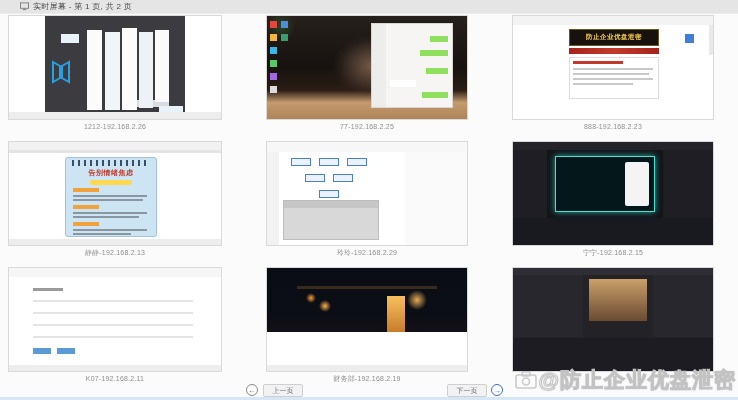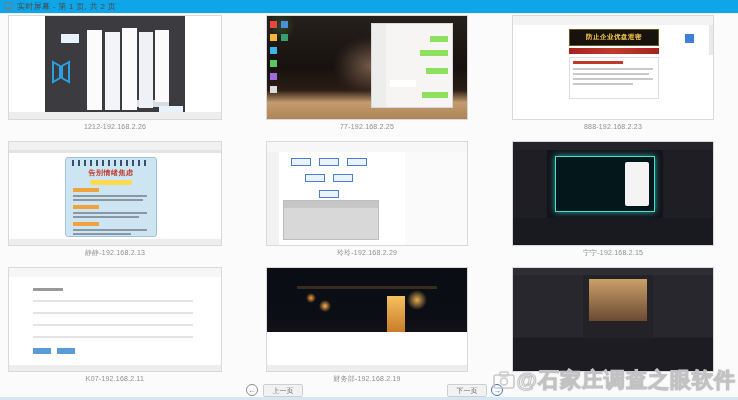--- a/index.html
+++ b/index.html
@@ -2,22 +2,22 @@
 <html><head>
 <meta charset="utf-8">
 <style>
   html,body{margin:0;padding:0;}
   body{
     width:738px;height:400px;position:relative;overflow:hidden;
     background:#fbfbfb;font-family:"Liberation Sans","DejaVu Sans",sans-serif;
   }
   
   .titlebar{
-    position:absolute;top:0;left:0;right:0;height:14px;background:#0ea5e9;
-    display:flex;align-items:center;gap:4px;padding-left:4px;
+    position:absolute;top:0;left:0;right:0;height:14px;background:#e5e5e5;
+    display:flex;align-items:center;gap:4px;padding-left:20px;
     border-bottom:1px solid #ececec;box-sizing:border-box;
   }
   .titlebar .win-icon{width:9px;height:9px;flex:0 0 auto;}
   .titlebar .title{font-size:8px;color:#4a4a4a;letter-spacing:.3px;}
   
   .grid{
     position:absolute;top:15px;left:8px;
     display:grid;grid-template-columns:214px 202px 202px;column-gap:44px;
     grid-auto-rows:126px;
   }
@@ -319,16 +319,16 @@
   <div class="page-btn next-btn">下一页</div>
   <div class="circle-btn next next-circle">→</div>
 </div>
 
 <div class="watermark">
   <svg width="22" height="18" viewBox="0 0 22 18">
     <rect x="1" y="4" width="20" height="13" rx="2" fill="none" stroke="#c2c2c2" stroke-width="1.6"></rect>
     <rect x="7" y="1" width="8" height="4" rx="1" fill="none" stroke="#c2c2c2" stroke-width="1.6"></rect>
     <circle cx="11" cy="10.5" r="3.5" fill="none" stroke="#c2c2c2" stroke-width="1.6"></circle>
   </svg>
-  <span class="wm-text">@石家庄调查之眼软件</span>
+  <span class="wm-text">@防止企业优盘泄密</span>
 </div>
 
 <div class="bottom-strip"></div>
 
 </body></html>

